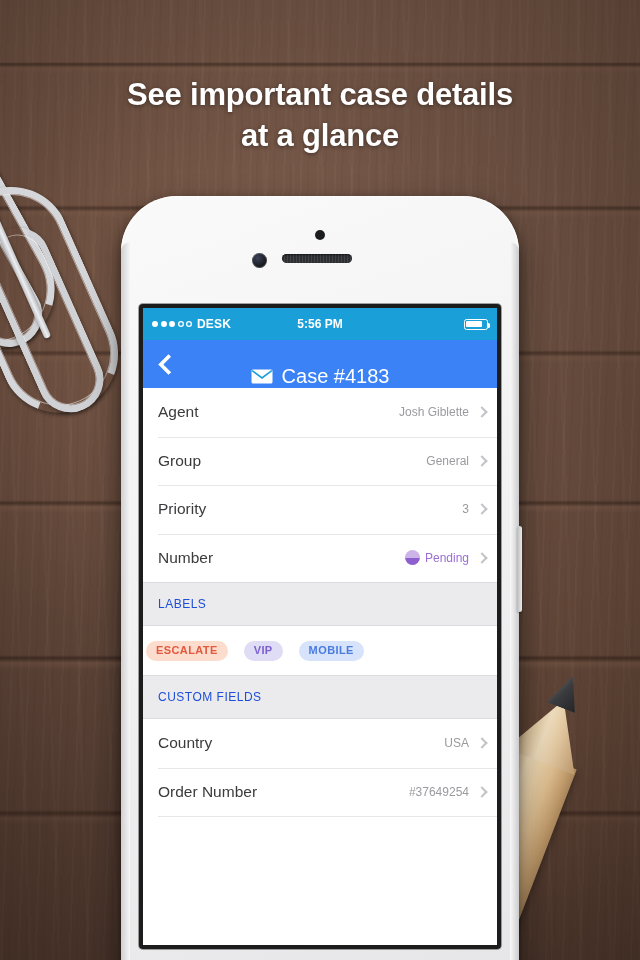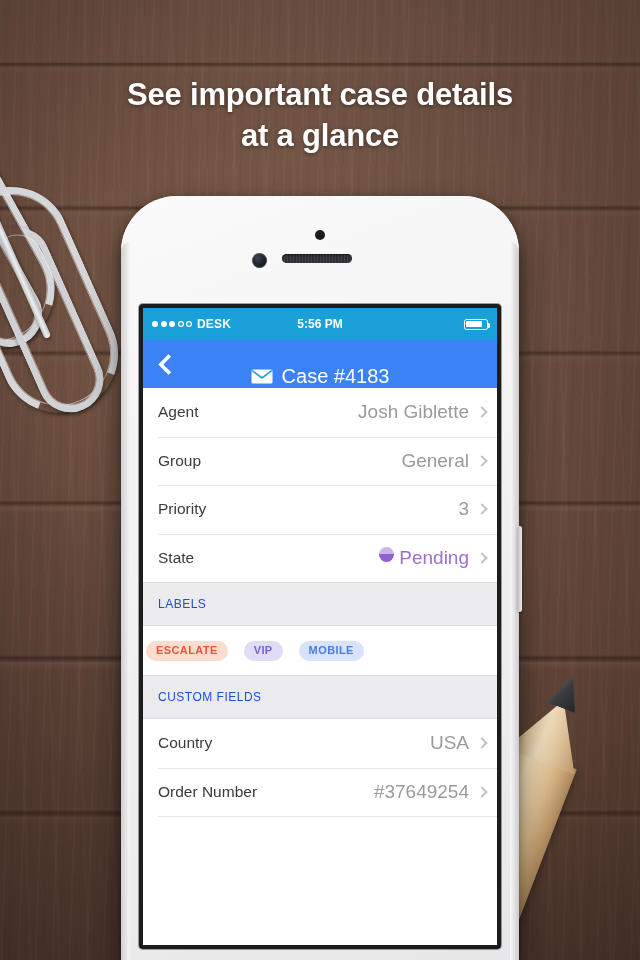--- a/index.html
+++ b/index.html
@@ -377,23 +377,24 @@
     left: 15px; right: 0; top: 0;
     height: 1px;
     background: #e7e7e9;
   }
   .row .label {
     font-size: 15.5px;
     color: #3b3b3d;
   }
   .row .value {
     margin-left: auto;
-    font-size: 19px;
+    font-size: 12px;
     color: #9a9a9f;
     display: flex;
+    align-items: center;
     gap: 5px;
   }
   .row .value.accent { color: #9b6fd4; }
   .chev {
     width: 8px; height: 8px;
     border-top: 2px solid #c3c3c8;
     border-right: 2px solid #c3c3c8;
     transform: rotate(45deg);
     margin-left: 9px;
     flex: none;
@@ -550,21 +551,21 @@
 
           <div class="row">
             <span class="label">Priority</span>
             <span class="value">
               <span>3</span>
             </span>
             <span class="chev"></span>
           </div>
 
           <div class="row">
-            <span class="label">State</span>
+            <span class="label">Number</span>
             <span class="value accent">
               <span class="pending-dot"></span>
               <span>Pending</span>
             </span>
             <span class="chev"></span>
           </div>
 
           <div class="section-head">
             <span>LABELS</span>
           </div>

